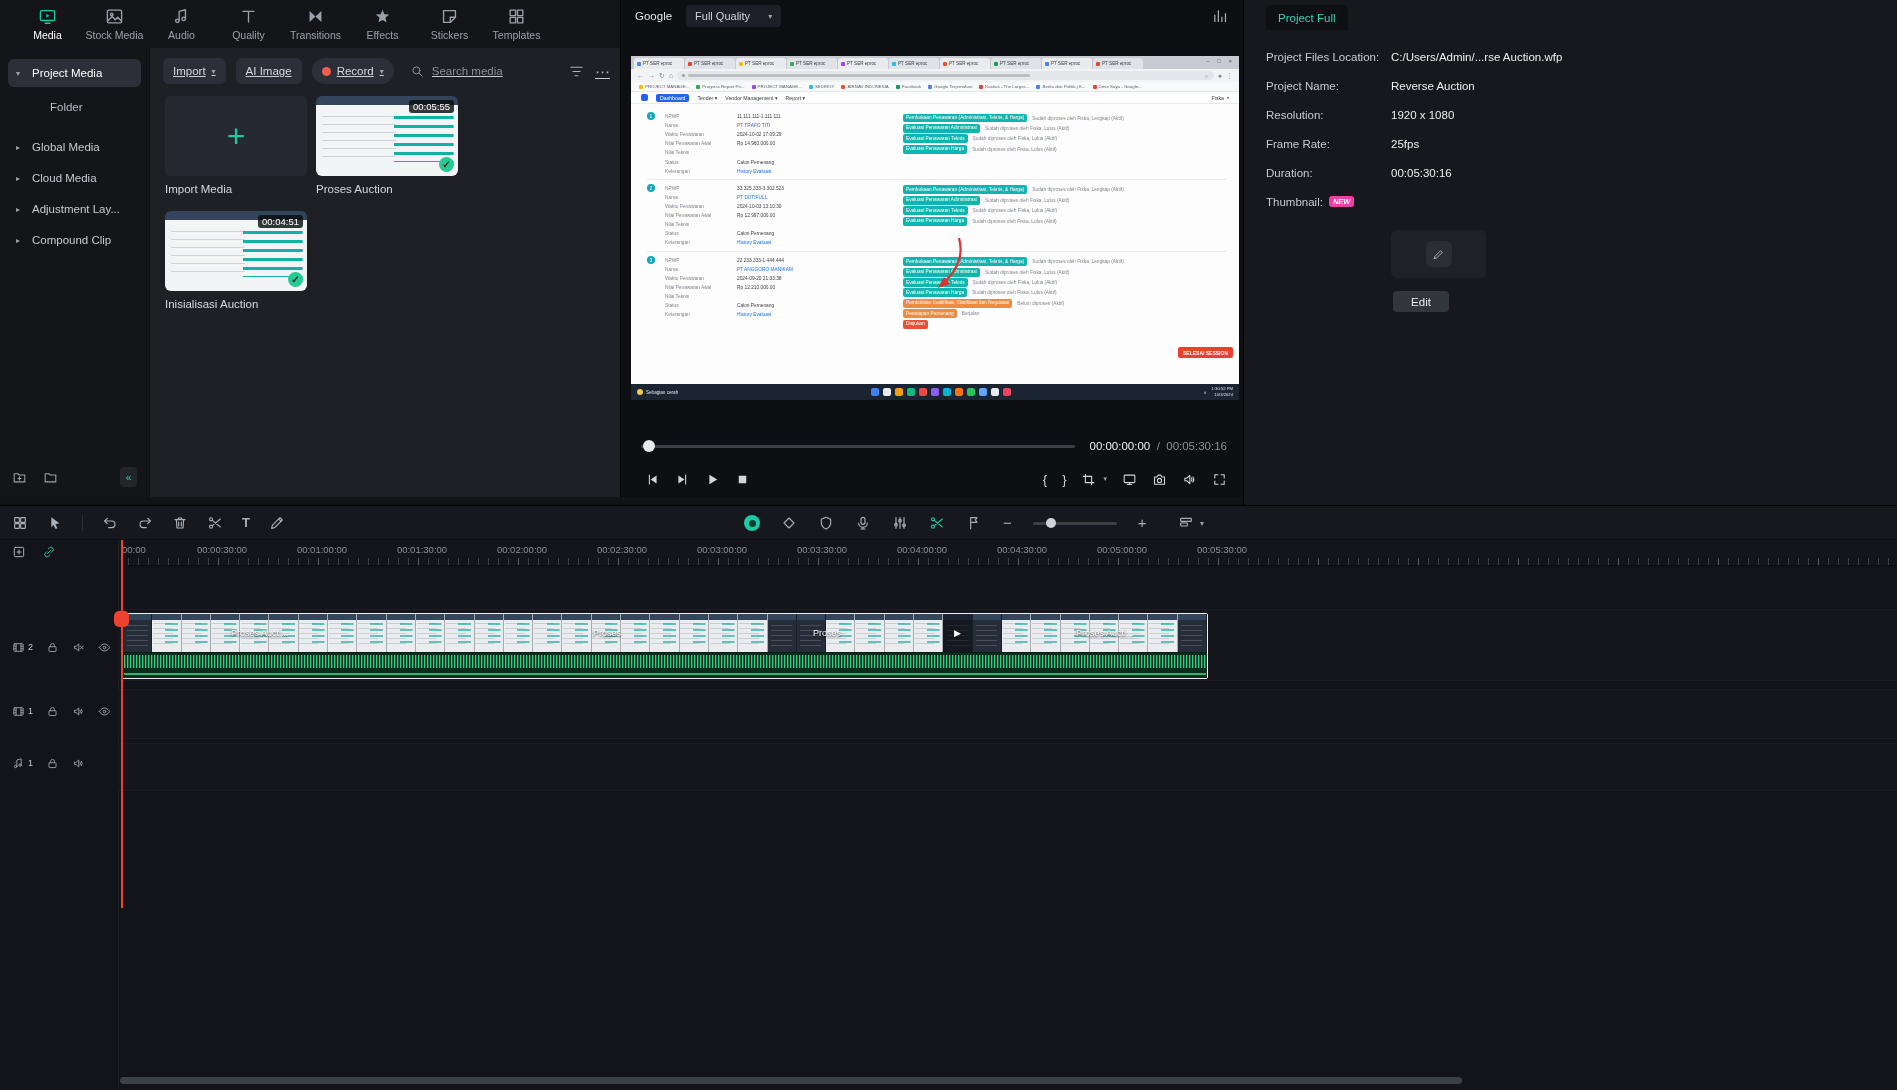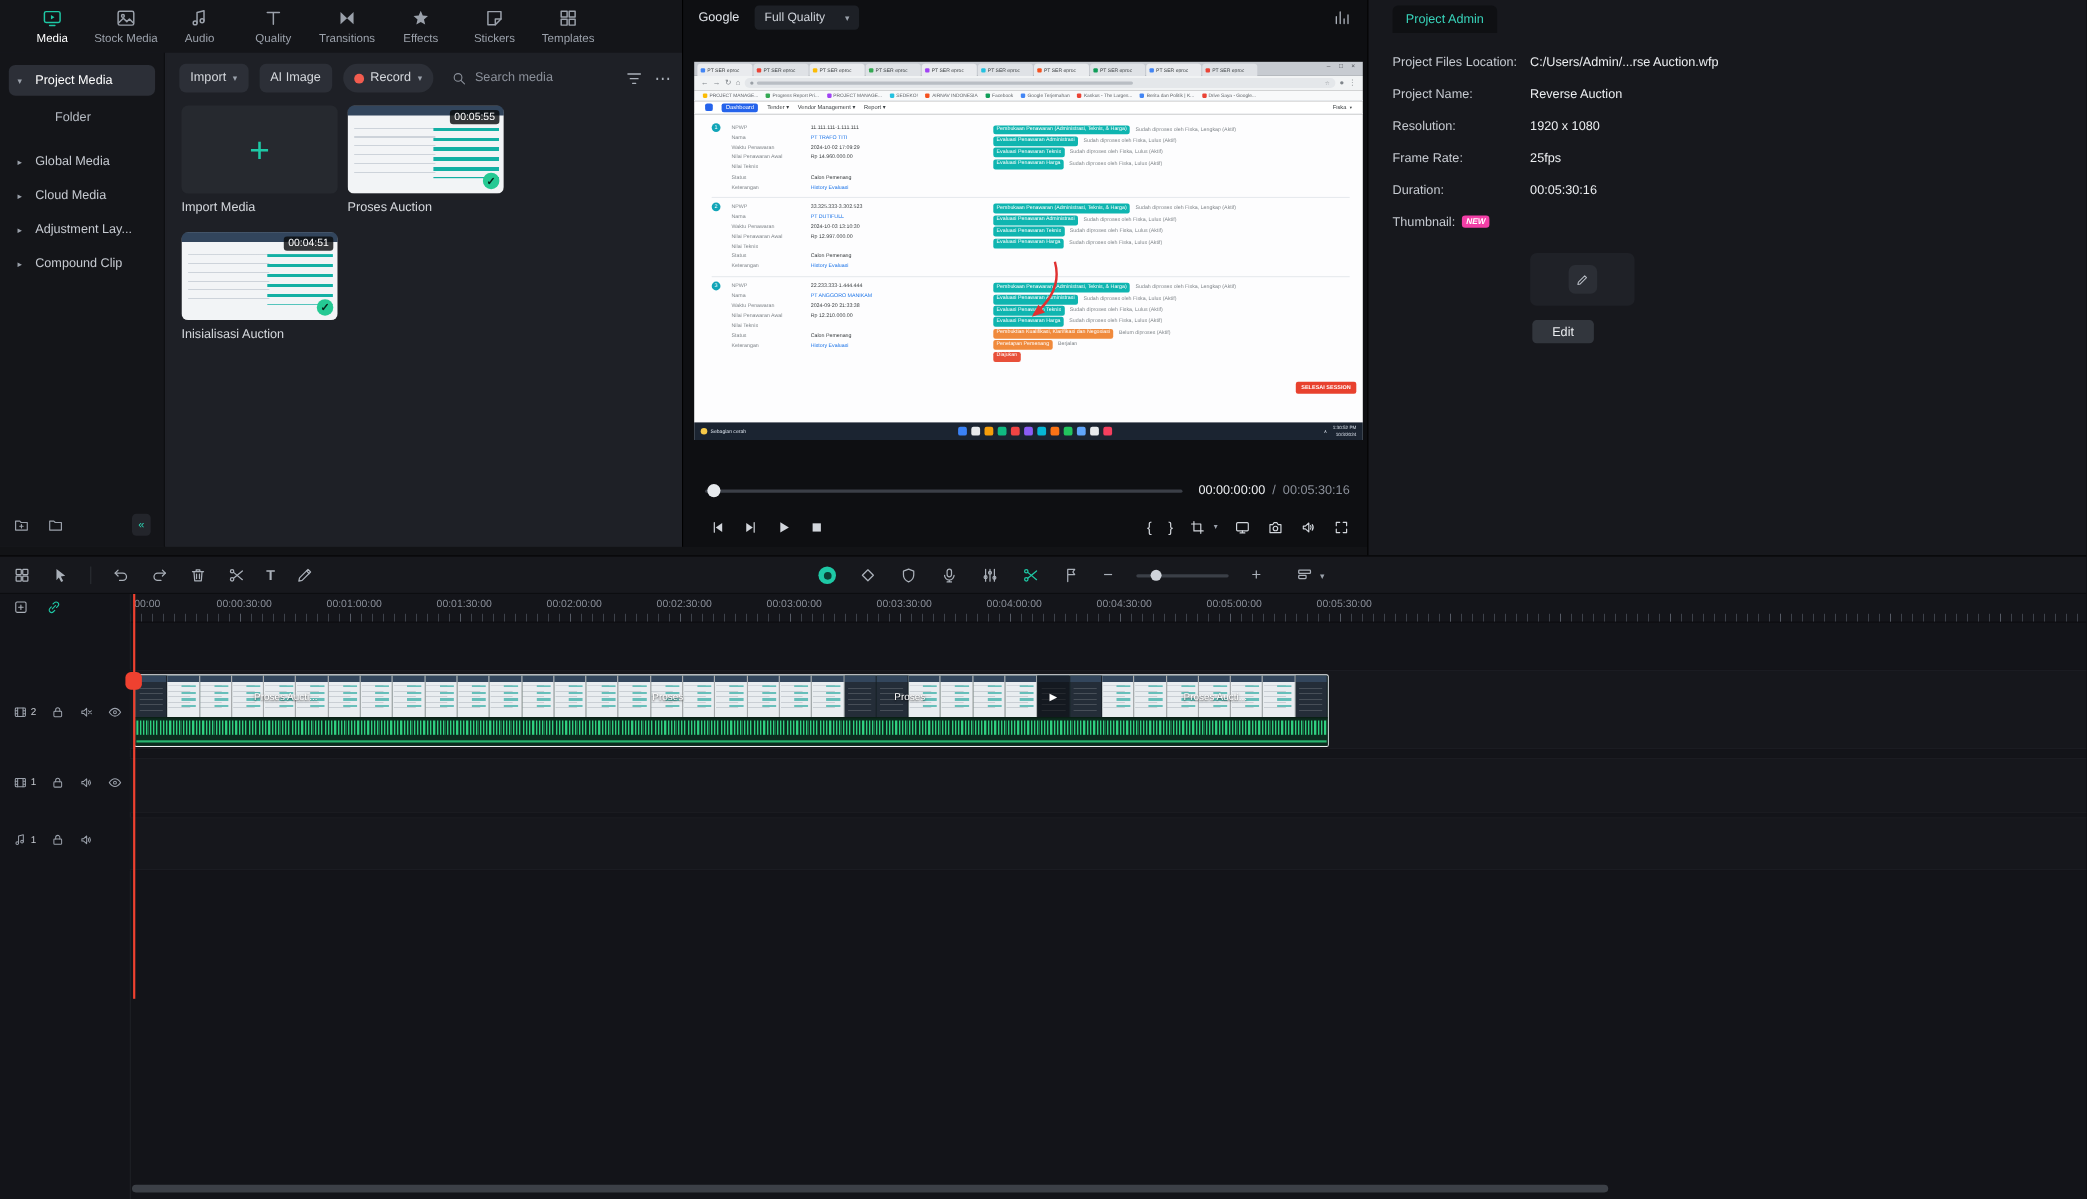--- a/index.html
+++ b/index.html
@@ -20,21 +20,21 @@
   .sidebar{position:absolute;top:48px;left:0;width:150px;bottom:0;background:#141519;border-right:1px solid #0d0e11;padding-top:8px;}
   .side-item{height:28px;margin:3px 8px;border-radius:6px;display:flex;align-items:center;gap:6px;padding:0 8px;font-size:11.5px;color:#c6cad1;}
   .side-item .car{font-size:8px;color:#9ba1ab;width:10px;}
   .side-item.selected{background:#2c2f37;color:#fff;}
   .side-item.sub{padding-left:42px;color:#b7bcc4;margin-top:6px;margin-bottom:12px;}
   .side-bottom{position:absolute;bottom:10px;left:0;width:100%;display:flex;align-items:center;padding:0 12px;gap:16px;color:#9ba1ab;}
   .side-bottom .ic{width:15px;height:15px;}
   .collapse-btn{margin-left:auto;width:17px;height:20px;background:#23252b;border-radius:4px;display:flex;align-items:center;justify-content:center;color:#2bd4b2;font-size:10px;}
 
   .media-area{position:absolute;top:48px;left:151px;right:0;bottom:0;background:#1e2026;}
-  .m-toolbar{position:absolute;top:10px;left:12px;right:10px;height:26px;display:flex;align-items:center;gap:10px;}
+  .m-toolbar{position:absolute;top:10px;left:12px;right:10px;height:26px;display:flex;align-items:center;gap:10px;text-decoration:underline;}
   .btn{background:#2c2f37;border-radius:6px;height:26px;display:flex;align-items:center;gap:6px;padding:0 10px;font-size:11.5px;color:#d5d8dd;}
   .btn.pill{border-radius:13px;}
   .btn .car{font-size:8px;color:#9ba1ab;}
   .rec-dot{width:9px;height:9px;border-radius:50%;background:#f25c4f;}
   .m-search{display:flex;align-items:center;gap:6px;color:#8b909a;margin-left:6px;}
   .m-search .ic{width:14px;height:14px;}
   .m-search input{background:transparent;border:none;outline:none;color:#c6cad1;font-size:11.5px;width:108px;font-family:inherit;}
   .m-search input::placeholder{color:#8b909a;}
   .m-spacer{flex:1;}
   .icon-btn{width:17px;height:17px;color:#aab0b9;}
@@ -780,21 +780,21 @@
         <span class="pc" data-icon="fullscreen">
             <svg viewBox="0 0 24 24">
               <path d="M4.5 9.5v-5h5M14.5 4.5h5v5M19.5 14.5v5h-5M9.5 19.5h-5v-5"></path>
             </svg>
           </span>
       </div>
     </div>
   </div>
 
   <div class="info-panel">
-    <div class="info-tab">Project Admin</div>
+    <div class="info-tab">Project Full</div>
     <div class="info-fields">
       <div class="irow">
         <span class="ilab">Project Files Location:</span>
         <span class="ival">C:/Users/Admin/...rse Auction.wfp</span>
       </div>
       <div class="irow">
         <span class="ilab">Project Name:</span>
         <span class="ival">Reverse Auction</span>
       </div>
       <div class="irow">

